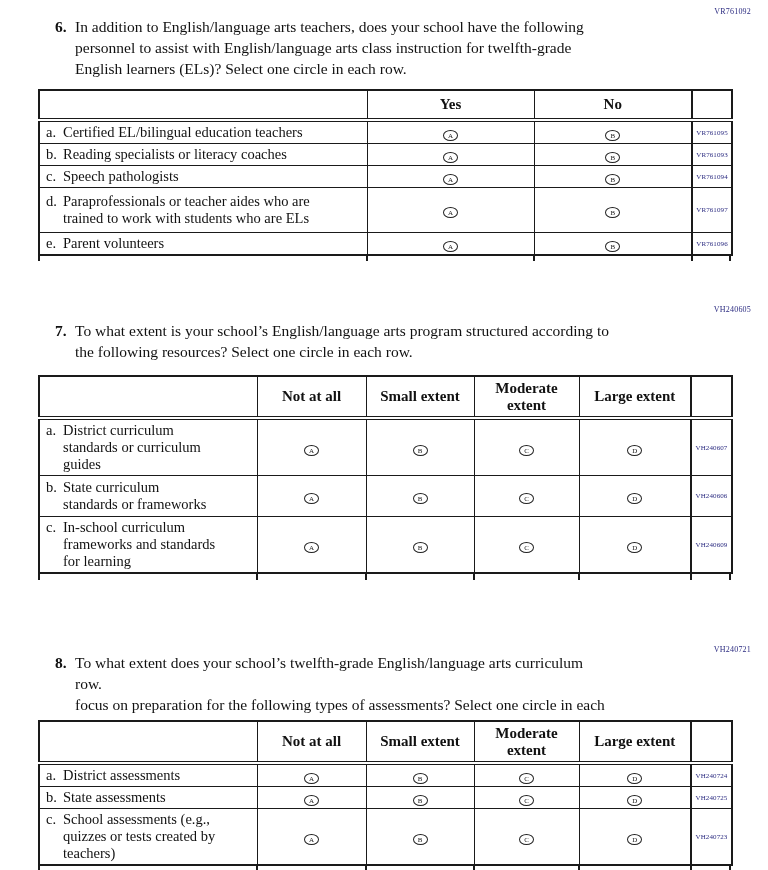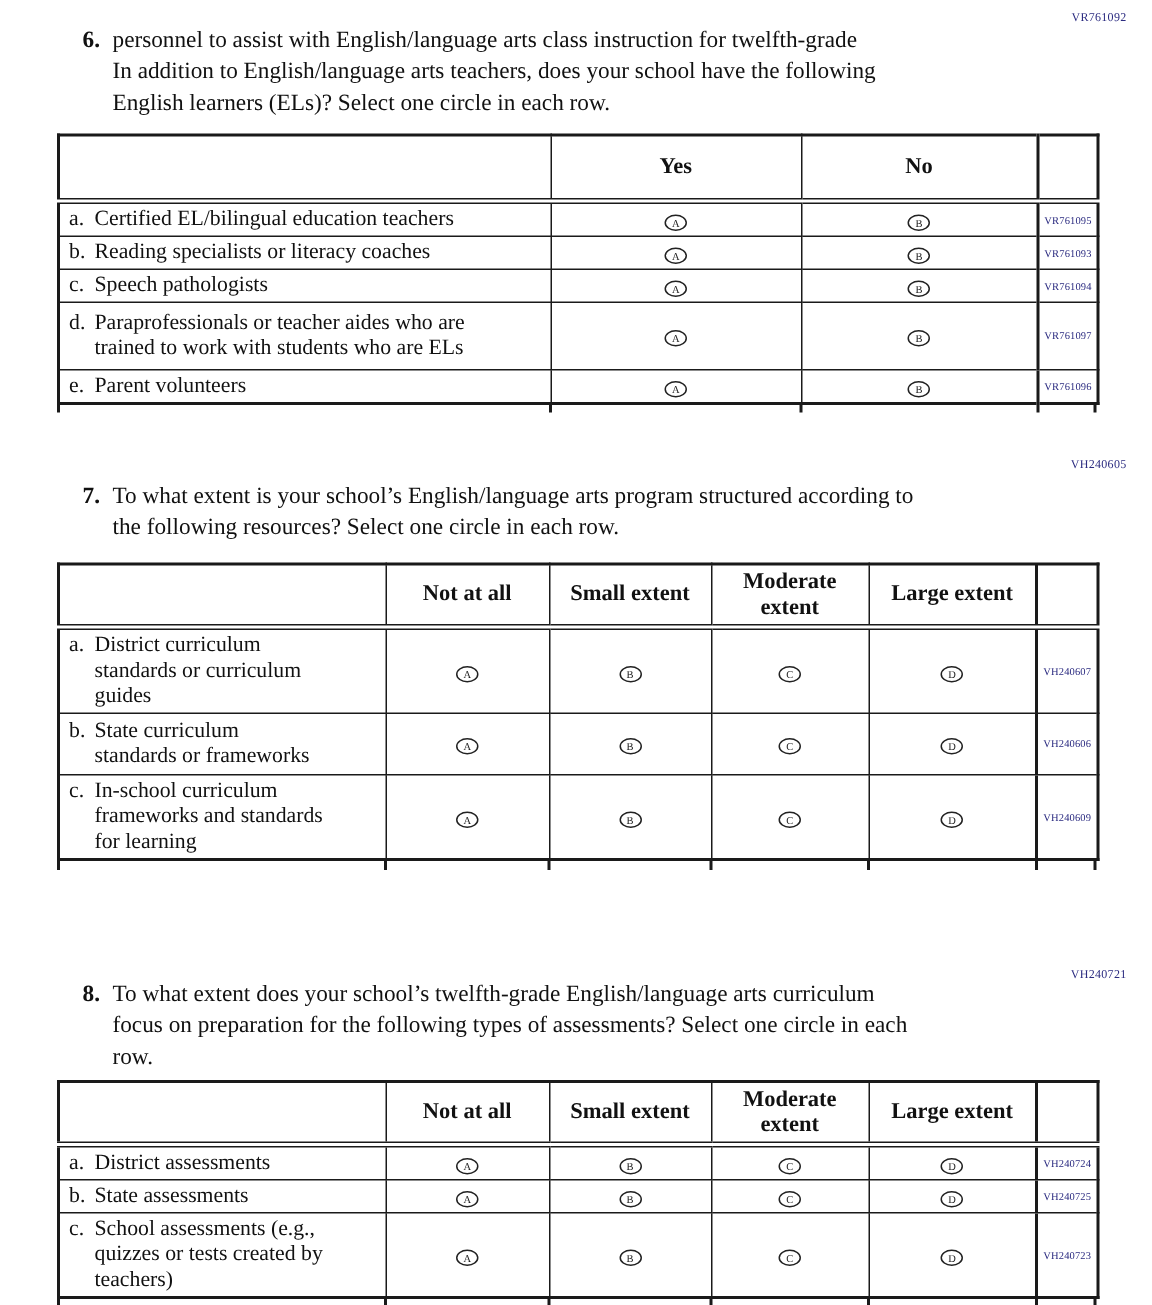--- a/index.html
+++ b/index.html
@@ -67,35 +67,35 @@
   .vstub { position:absolute; top:0; width:1.5px; height:100%; background:#1a1a1a; }
 </style>
 </head>
 <body>
 
 <section class="section" id="sec0">
   <span class="qcode">VR761092</span>
   <div class="qblock">
     <span class="qnum">6.</span>
     <div class="qlines">
+        <div class="qline"><span>In addition to English/language arts teachers, does your school have the following</span></div>
         <div class="qline"><span>personnel to assist with English/language arts class instruction for twelfth-grade</span></div>
-        <div class="qline"><span>In addition to English/language arts teachers, does your school have the following</span></div>
         <div class="qline"><span>English learners (ELs)? Select </span><b>one</b><span> circle in each row.</span></div>
       </div>
   </div>
   <div class="tmount">
       <table class="qtable">
         <colgroup>
           <col style="width: 328px;">
           <col style="width: 167px;">
           <col style="width: 158px;">
           <col style="width: 40px;">
         </colgroup>
         <thead>
-          <tr style="height: 44px;">
+          <tr style="height: 30px;">
             <th></th>
             <th>Yes</th>
             <th>No</th>
             <th class="codecol"></th>
           </tr>
         </thead>
         <tbody>
           <tr style="height: 18px;">
             <td class="stub"><span class="letter">a.</span><span class="labeltext">Certified EL/bilingual education teachers</span></td>
             <td class="opt"><span class="bubble">A</span></td>
@@ -205,22 +205,22 @@
       </div>
     </div>
 </section>
 
 <section class="section" id="sec2">
   <span class="qcode">VH240721</span>
   <div class="qblock">
     <span class="qnum">8.</span>
     <div class="qlines">
         <div class="qline"><span>To what extent does your school’s twelfth-grade English/language arts curriculum</span></div>
+        <div class="qline"><span>row.</span></div>
         <div class="qline"><span>focus on preparation for the following types of assessments? Select </span><b>one</b><span> circle in each</span></div>
-        <div class="qline"><span>row.</span></div>
       </div>
   </div>
   <div class="tmount">
       <table class="qtable">
         <colgroup>
           <col style="width: 218px;">
           <col style="width: 109px;">
           <col style="width: 108px;">
           <col style="width: 105px;">
           <col style="width: 112px;">

